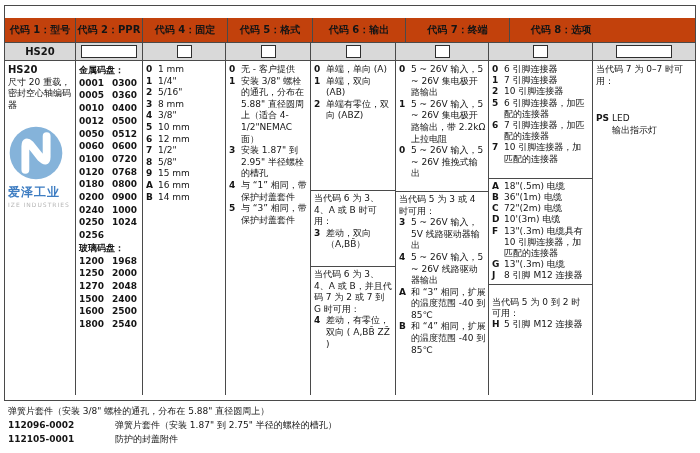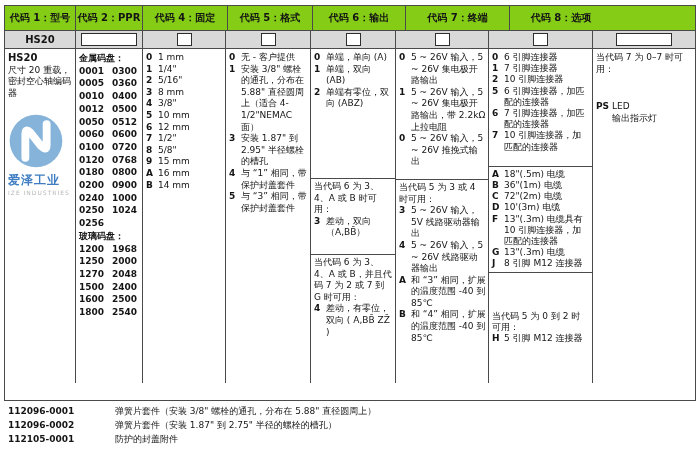--- a/index.html
+++ b/index.html
@@ -6,21 +6,21 @@
   body{
     width:700px;height:453px;background:#ffffff;position:relative;
     font-family:"DejaVu Sans","Liberation Sans",sans-serif;color:#151515;
     -webkit-font-smoothing:antialiased;
   }
   .sheet{
     position:absolute;left:4px;top:5px;width:692px;height:396px;
     border:1px solid #4a4a4a;box-sizing:border-box;background:#fff;
   }
   .row{display:flex;}
-  .header-row{height:24px;border-bottom:1px solid #4a4a4a;background:#84cc16;}
+  .header-row{height:24px;border-bottom:1px solid #4a4a4a;background:#c2410c;margin-top:12px;}
   .model-row{height:17px;border-bottom:1px solid #4a4a4a;background:#d9d9d9;}
   .info-row{height:16px;border-bottom:1px solid #4a4a4a;display:flex;align-items:center;justify-content:center;font-size:9.5px;}
   .body-row{height:334px;}
   .w1{width:71px}.w2{width:67px}.w3{width:83px}.w4{width:85px}
   .w5{width:85px}.w6{width:93px}.w7{width:104px}.w8{width:102px}
   .cell{box-sizing:border-box;border-right:1px solid #4a4a4a;}
   .cell:last-child{border-right:none;}
   .hc{display:flex;align-items:center;justify-content:center;font-weight:bold;font-size:10px;white-space:nowrap;}
   .mc{display:flex;align-items:center;justify-content:center;font-weight:bold;font-size:10px;}
   .ibox{background:#fff;border:1px solid #2e2e2e;height:11px;}
@@ -31,21 +31,21 @@
   .lh127{line-height:12.7px;}
   .bold{font-weight:bold;}
   .ci{display:flex;}
   .cc{font-weight:bold;min-width:9px;flex:none;margin-right:3px;}
   .ct{flex:1;white-space:pre-line;}
   .pair{display:flex;font-weight:bold;}
   .pair .pa{width:33px;flex:none;}
   .cond{white-space:pre-line;}
   .sub-box{border-top:1px solid #4a4a4a;margin-left:-3px;margin-right:-2px;padding:2px 2px 0 3px;}
   .mt2{margin-top:2px}.mt11{margin-top:11px}.mt13{margin-top:13px}
-  .mt15{margin-top:15px}.mt22{margin-top:36px}.mt26{margin-top:26px}.mt68{margin-top:68px}
+  .mt15{margin-top:15px}.mt22{margin-top:10px}.mt26{margin-top:26px}.mt68{margin-top:68px}
   .c1-model{font-weight:bold;font-size:10px;}
   .c1-desc{margin-top:1px;}
   .logo{margin-top:14px;text-align:left;}
   .logo-cn{color:#3e7dc2;font-size:12px;font-weight:bold;letter-spacing:1px;margin-top:2px;}
   .logo-en{color:#b5b5b5;font-size:6px;letter-spacing:1px;}
   .footer{position:absolute;left:8px;top:404px;width:688px;font-size:9px;line-height:14px;}
   .f-row{display:flex;}
   .f-part{font-weight:bold;width:107px;flex:none;}
   .f-desc{flex:1;}
 </style>
@@ -485,21 +485,20 @@
           </div>
         </div>
     </div>
 
   </div>
 </div>
 
 <div class="footer">
 
     <div class="f-row">
-      <b class="f-part">112096-0001</b>
       <span class="f-desc">弹簧片套件（安装 3/8" 螺栓的通孔，分布在 5.88" 直径圆周上）</span>
     </div>
 
     <div class="f-row">
       <b class="f-part">112096-0002</b>
       <span class="f-desc">弹簧片套件（安装 1.87" 到 2.75" 半径的螺栓的槽孔）</span>
     </div>
 
     <div class="f-row">
       <b class="f-part">112105-0001</b>

